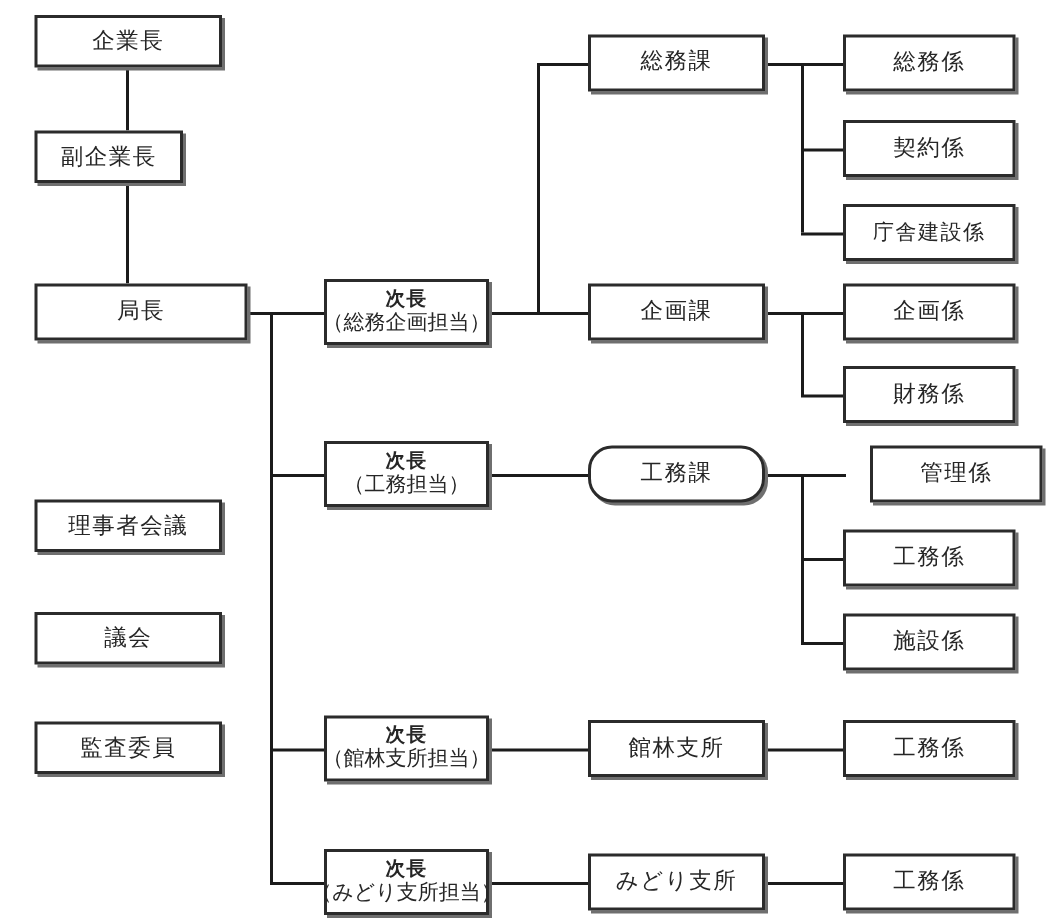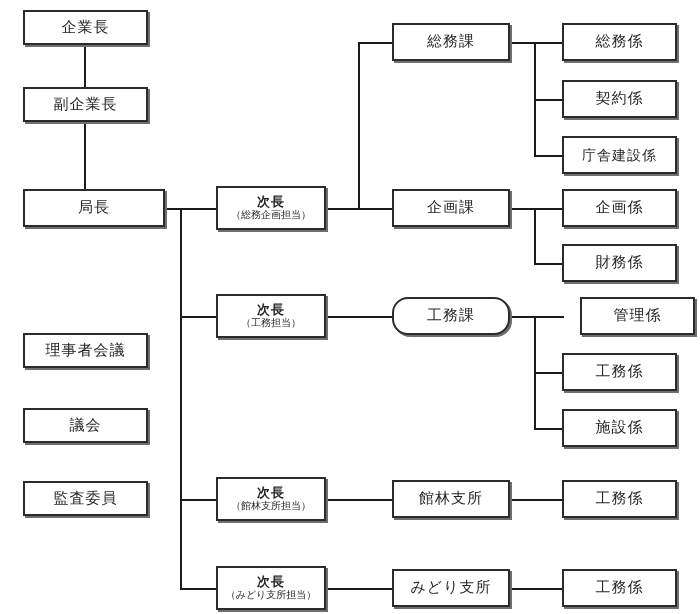--- a/index.html
+++ b/index.html
@@ -43,21 +43,21 @@
     font-size: 15px;
     letter-spacing: 1px;
     white-space: nowrap;
   }
   .node.two-line .main {
     font-size: 13px;
     margin-bottom: 1px;
     font-weight: bold;
   }
   .node .sub {
-    font-size: 10px;
+    font-size: 14px;
     letter-spacing: 0px;
     white-space: nowrap;
   }
   .node.small .main {
     font-size: 14px;
   }
 </style>
 </head>
 <body>
 
@@ -101,21 +101,21 @@
 
   <div class="line h" style="left:326px; top:499px; width:68px;"></div>
   <div class="line h" style="left:510px; top:499px; width:54px;"></div>
 
   <div class="line h" style="left:326px; top:588px; width:68px;"></div>
   <div class="line h" style="left:510px; top:588px; width:54px;"></div>
 
   <div class="node" style="left:23px; top:10px; width:125px; height:35px;">
     <span class="main">企業長</span>
   </div>
-  <div class="node" style="left:23px; top:87px; width:125px; height:35px;">
+  <div class="node" style="left:23px; top:87px; width:99px; height:35px;">
     <span class="main">副企業長</span>
   </div>
   <div class="node" style="left:23px; top:189px; width:142px; height:38px;">
     <span class="main">局長</span>
   </div>
   <div class="node" style="left:23px; top:333px; width:125px; height:35px;">
     <span class="main">理事者会議</span>
   </div>
   <div class="node" style="left:23px; top:408px; width:125px; height:35px;">
     <span class="main">議会</span>
@@ -134,21 +134,21 @@
   </div>
   <div class="node two-line" style="left:216px; top:477px; width:110px; height:44px;">
     <span class="main">次長</span>
     <span class="sub">（館林支所担当）</span>
   </div>
   <div class="node two-line" style="left:216px; top:566px; width:110px; height:44px;">
     <span class="main">次長</span>
     <span class="sub">（みどり支所担当）</span>
   </div>
 
-  <div class="node" style="left:392px; top:23px; width:118px; height:38px;">
+  <div class="node" style="left:392px; top:23px; width:118px; height:38px;font-family:Liberation Mono, monospace;">
     <span class="main">総務課</span>
   </div>
   <div class="node" style="left:392px; top:189px; width:118px; height:38px;">
     <span class="main">企画課</span>
   </div>
   <div class="node" style="left:392px; top:297px; width:118px; height:38px;border-radius:16px;">
     <span class="main">工務課</span>
   </div>
   <div class="node" style="left:392px; top:480px; width:118px; height:38px;">
     <span class="main">館林支所</span>

